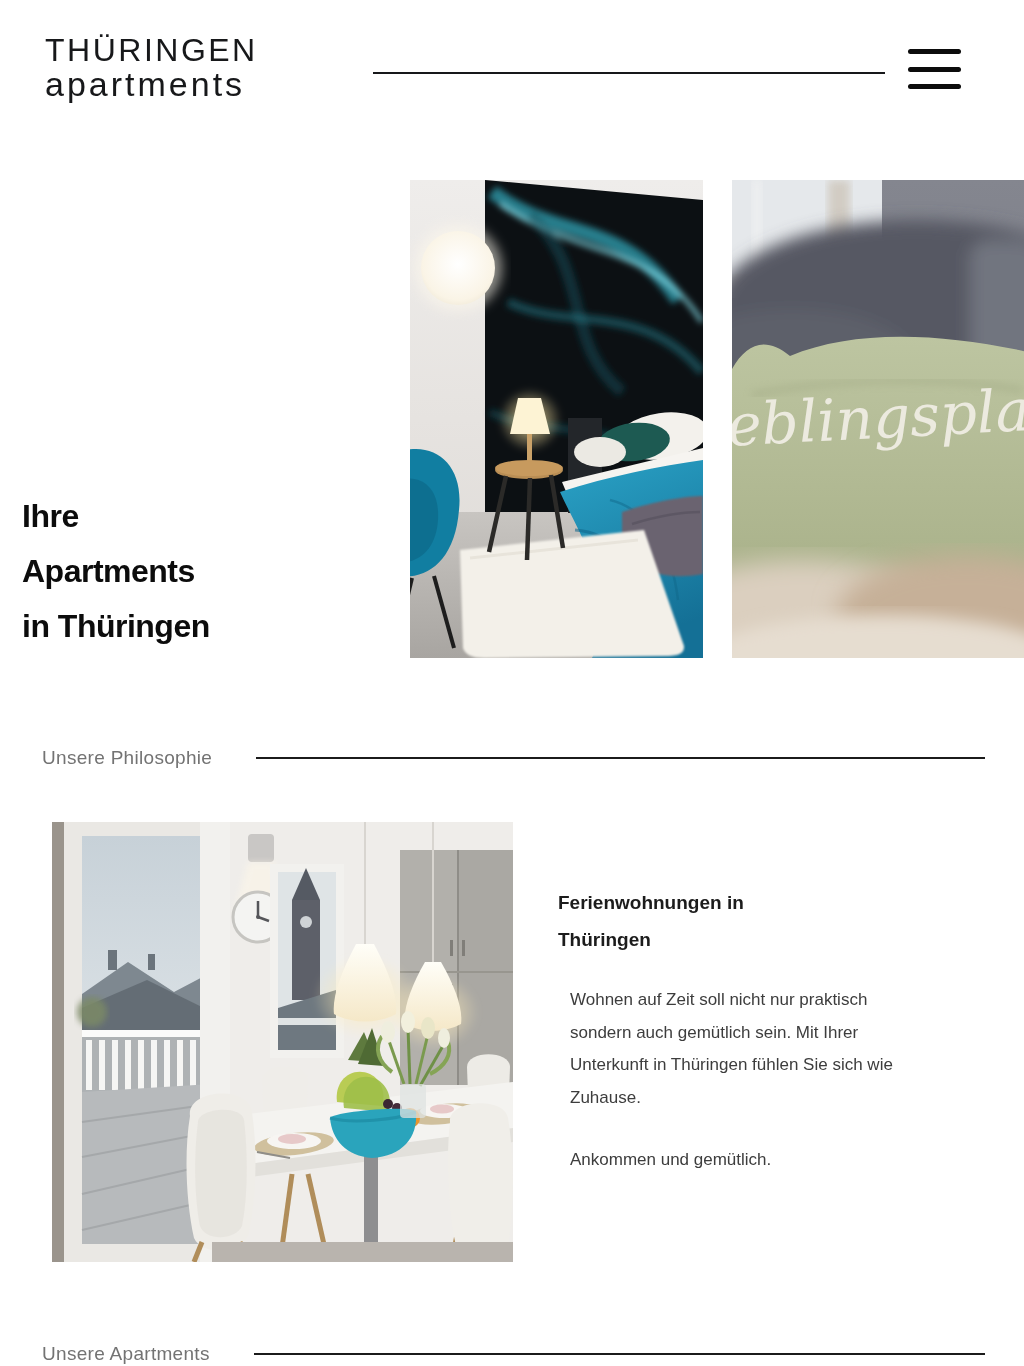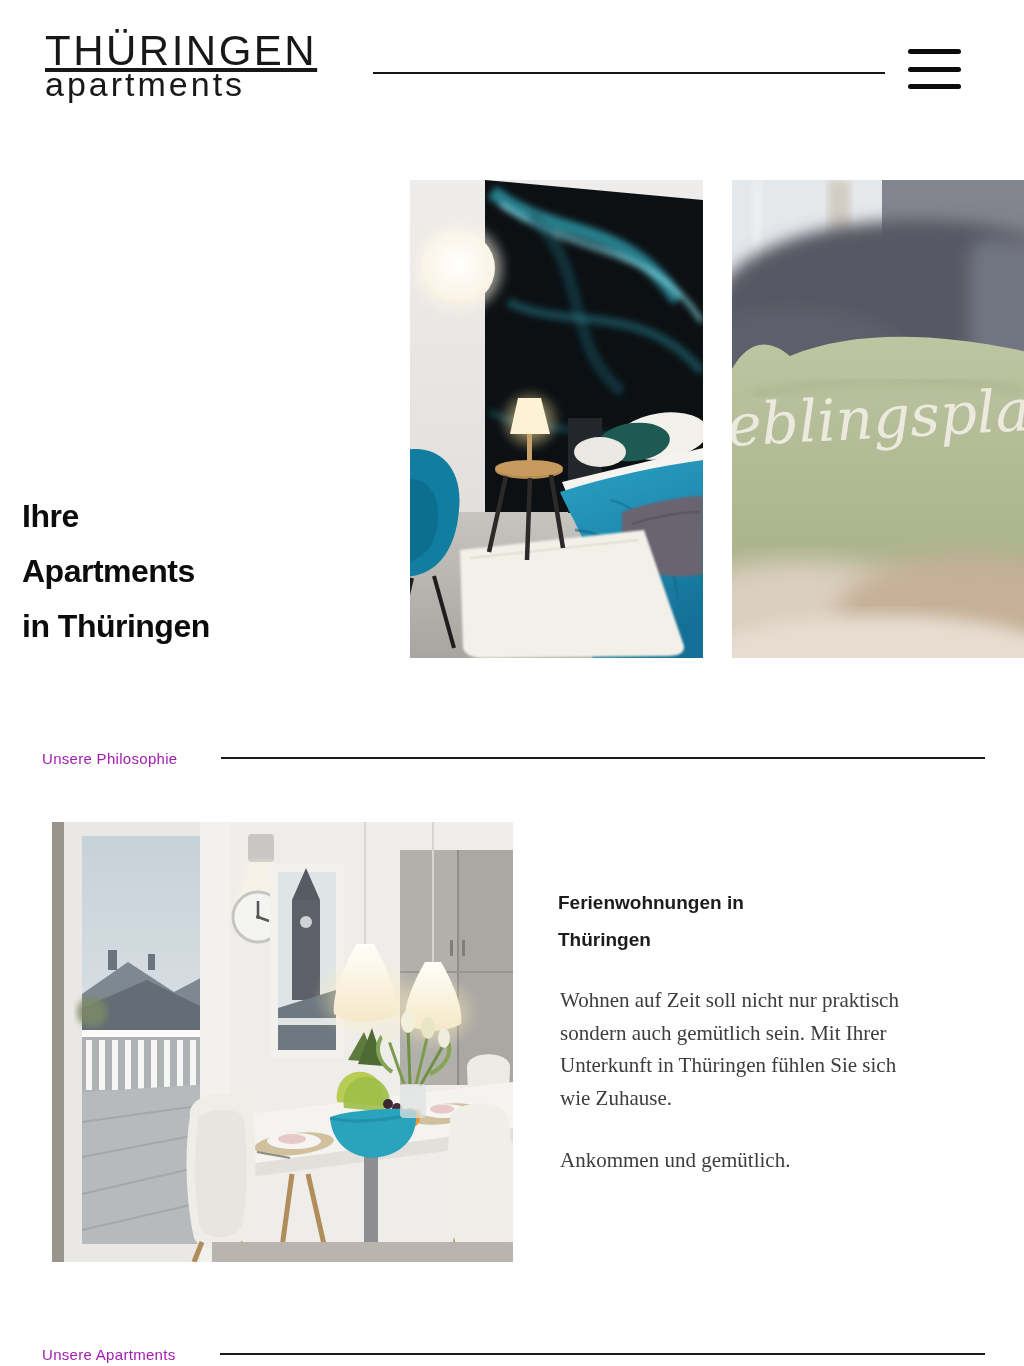--- a/index.html
+++ b/index.html
@@ -3,46 +3,46 @@
 <meta charset="utf-8">
 <style>
   html,body{margin:0;padding:0;}
   body{
     width:1024px;height:1366px;position:relative;overflow:hidden;
     background:#ffffff;font-family:"Liberation Sans",sans-serif;
     -webkit-font-smoothing:antialiased;
   }
   
   .logo{position:absolute;left:45px;top:33px;color:#17181a;cursor:pointer;}
-  .logo-l1{font-size:42px;line-height:35px;letter-spacing:2.5px;font-weight:400;text-decoration:underline;}
+  .logo-l1{font-size:32px;line-height:35px;letter-spacing:2.5px;font-weight:400;}
   .logo-l2{font-size:34px;line-height:33px;letter-spacing:3px;font-weight:400;}
   .header-rule{position:absolute;left:373px;top:72px;width:512px;height:2px;background:#17181a;}
   .menu-btn{position:absolute;left:908px;top:49px;width:58px;height:40px;background:none;border:none;
     padding:0;display:flex;flex-direction:column;justify-content:space-between;cursor:pointer;}
   .menu-btn .bar{display:block;width:53px;height:5px;border-radius:2.5px;background:#0c0c0c;}
   
   .hero-title{position:absolute;left:22px;top:489px;margin:0;font-size:32px;line-height:55px;
     font-weight:700;color:#0c0c0c;letter-spacing:-0.5px;}
   .hero-title span{display:block;}
   .photo{position:absolute;margin:0;overflow:hidden;background:#ddd;}
   .photo svg{display:block;width:100%;height:100%;}
   #photo-bedroom{left:410px;top:180px;width:293px;height:478px;}
   #photo-pillow{left:732px;top:180px;width:292px;height:478px;}
   #photo-dining{left:52px;top:822px;width:461px;height:440px;}
   
   .section-row{position:absolute;left:42px;right:39px;display:flex;align-items:center;}
-  .section-row .label{font-size:15px;color:#a21caf;letter-spacing:0.3px;white-space:nowrap;}
+  .section-row .label{font-size:19px;color:#737373;letter-spacing:0.3px;white-space:nowrap;}
   .section-row .rule{flex:1;height:2px;background:#1b1b1b;margin-left:44px;}
   #row-philosophy{top:746px;height:24px;}
   #row-apartments{top:1342px;height:24px;}
   
   .phil-text{position:absolute;left:558px;top:884px;width:375px;color:#3d3d3d;}
   .phil-text h3{margin:0 0 26px 0;width:270px;font-size:19px;line-height:37px;
     font-weight:700;color:#1c1c1c;}
-  .phil-text p{margin:2px;font-size:21px;line-height:32.5px;font-family:Liberation Serif, serif;}
+  .phil-text p{margin:12px;font-size:17px;line-height:32.5px;}
   .phil-text p.tagline{margin-top:30px;}
 </style>
 </head>
 <body>
 
 <header>
   <div class="logo">
     <div class="logo-l1">THÜRINGEN</div>
     <div class="logo-l2">apartments</div>
   </div>

